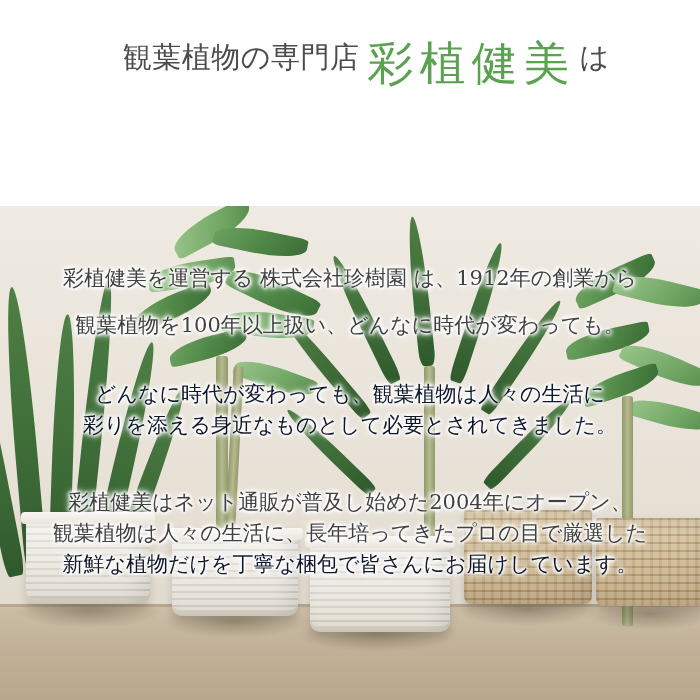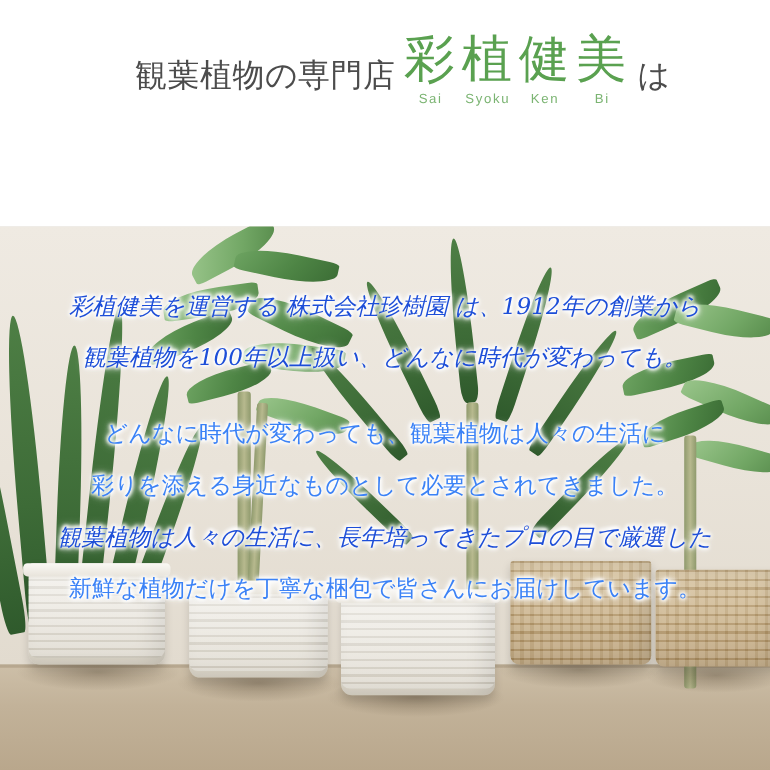--- a/index.html
+++ b/index.html
@@ -224,57 +224,51 @@
     top: 206px;
     left: 0;
     width: 700px;
     height: 494px;
     padding: 28px 26px 18px;
   }
 
   .ptext {
     font-size: 21px;
     line-height: 1;
-    color: #3b82f6;
+    color: #0f172a;
     text-align: center;
     white-space: nowrap;
     text-shadow:
       0 0 6px #fff, 0 0 6px #fff, 0 0 10px #fff,
       1px 1px 3px #fff, -1px -1px 3px #fff, 1px -1px 3px #fff, -1px 1px 3px #fff;
     font-family: "DejaVu Serif", "Liberation Serif", serif;
   }
 
-  .ptext.g { color: #1d4ed8; font-style: italic; }
+  .ptext.g { color: #404040; }
   .l1 { margin-top: 34px; }
   .l2 { margin-top: 26px; }
   .gap-big { margin-top: 48px; }
-  .gap-med { margin-top: 26px; }
+  .gap-med { margin-top: 10px; }
   .gap-xl { margin-top: 56px; }
 </style>
 </head>
 <body>
 
 <div class="page">
 
   <div class="headline">
     <div class="headline-inner">
       <span class="headline-lead">観葉植物の専門店</span>
 
       <span class="brand-stack">
         <span class="brand-kanji">
           <span>彩</span>
           <span>植</span>
           <span>健</span>
           <span>美</span>
-        </span>
-        <span class="brand-romaji">
-          <span>Sai</span>
-          <span>Syoku</span>
-          <span>Ken</span>
-          <span>Bi</span>
         </span>
       </span>
 
       <span class="headline-tail">は</span>
     </div>
   </div>
 
 
   <div class="photo">
     <div class="wall"></div>
@@ -337,17 +331,18 @@
 
     <div class="shadow" style="left:586px; top:392px; width:130px; height:32px;"></div>
     <div class="pot pot-basket" style="left:596px; top:312px; width:116px; height:88px;"></div>
   </div>
 
   <div class="overlay">
     <div class="ptext g l1">彩植健美を運営する 株式会社珍樹園 は、1912年の創業から</div>
     <div class="ptext g l2">観葉植物を100年以上扱い、どんなに時代が変わっても。</div>
     <div class="ptext gap-big">どんなに時代が変わっても、観葉植物は人々の生活に</div>
     <div class="ptext gap-med">彩りを添える身近なものとして必要とされてきました。</div>
+    <div class="ptext g gap-xl">彩植健美はネット通販が普及し始めた2004年にオープン、</div>
     <div class="ptext g gap-med">観葉植物は人々の生活に、長年培ってきたプロの目で厳選した</div>
     <div class="ptext gap-med">新鮮な植物だけを丁寧な梱包で皆さんにお届けしています。</div>
   </div>
 
 </div>
 
 </body></html>

